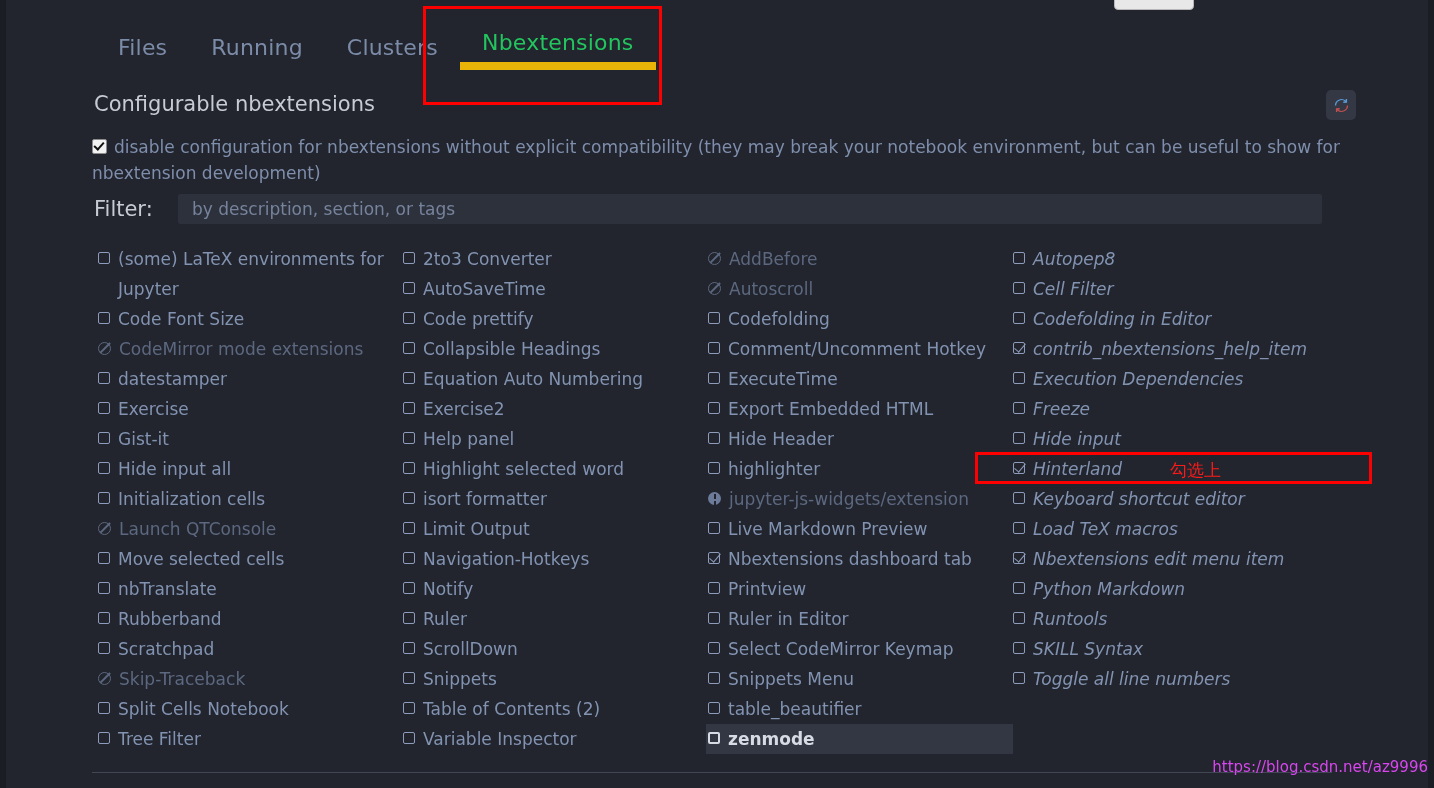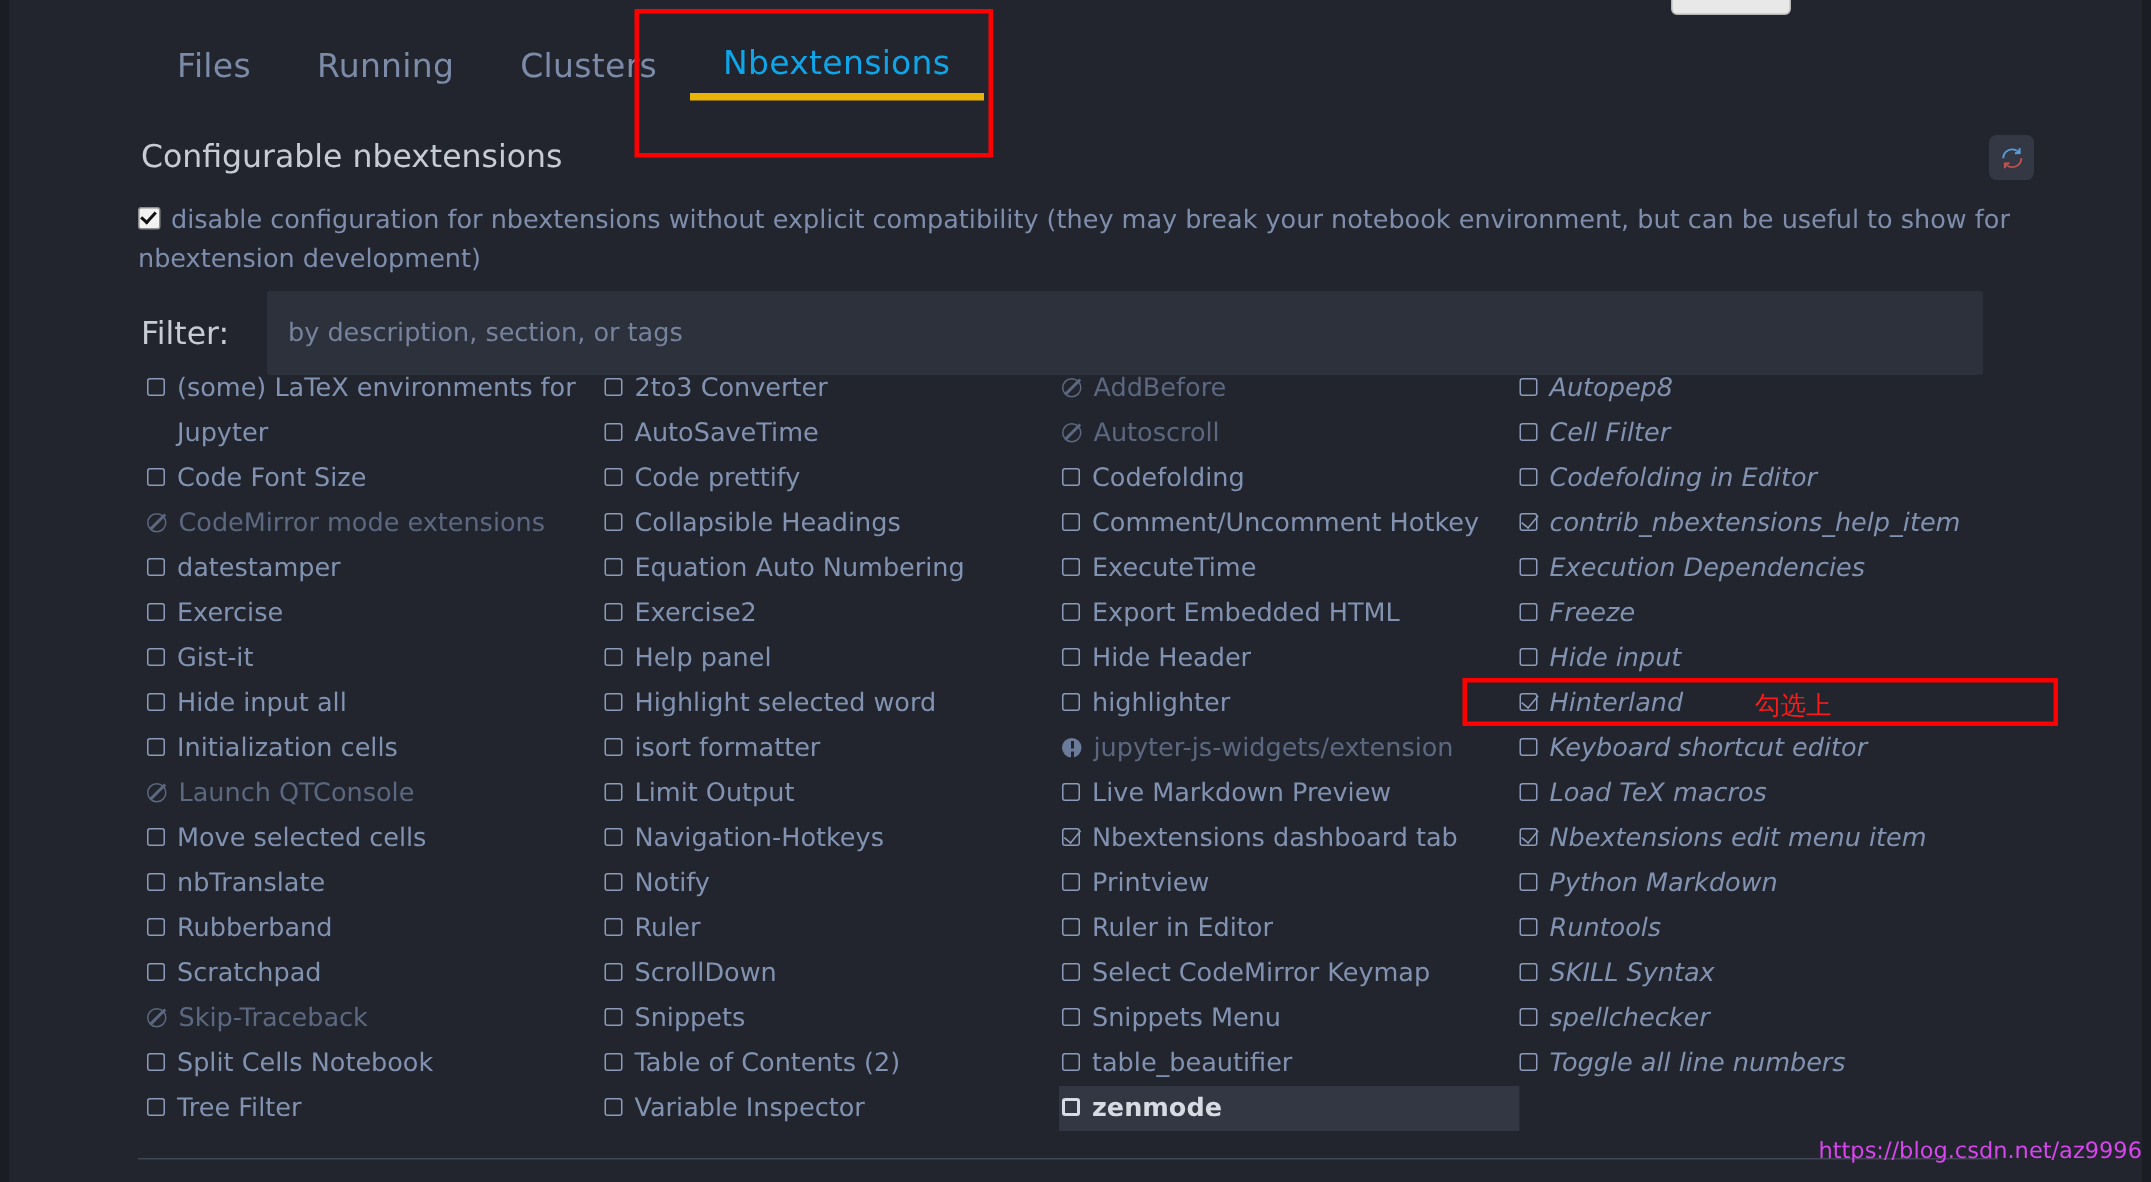--- a/index.html
+++ b/index.html
@@ -52,22 +52,22 @@
   }
   .tab {
     font-size: 22px;
     color: #7b8ba8;
     padding: 0 22px 10px 22px;
     cursor: pointer;
     white-space: nowrap;
     letter-spacing: .2px;
   }
   .tab.active {
-    color: #0ea5e9;
-    border-bottom: 5px solid #eab308;
+    color: #22c55e;
+    border-bottom: 8px solid #eab308;
     padding-bottom: 7px;
   }
 
   
   .anno-box {
     position: absolute;
     border: 3px solid #ff0000;
     pointer-events: none;
     box-sizing: border-box;
   }
@@ -154,21 +154,21 @@
     display: flex;
     align-items: center;
   }
   .filter-label {
     font-size: 21px;
     color: #c7cbd4;
     width: 84px;
   }
   .filter-input {
     flex: 1;
-    height: 56px;
+    height: 30px;
     background: #2d313b;
     border: none;
     outline: none;
     color: #c7cbd4;
     font-size: 17px;
     padding: 0 14px;
     font-family: "DejaVu Sans", "Liberation Sans", sans-serif;
     border-radius: 2px;
   }
   .filter-input::placeholder { color: #76839c; }
@@ -597,24 +597,20 @@
         <div class="ext-item">
           <span class="box unchecked"></span>
           <span class="ext-label">Runtools</span>
         </div>
         <div class="ext-item">
           <span class="box unchecked"></span>
           <span class="ext-label">SKILL Syntax</span>
         </div>
         <div class="ext-item">
           <span class="box unchecked"></span>
-          <span class="ext-label">spellchecker</span>
-        </div>
-        <div class="ext-item">
-          <span class="box unchecked"></span>
           <span class="ext-label">Toggle all line numbers</span>
         </div>
       </div>
     </div>
 
   <div class="anno-box" id="anno-hinterland"></div>
   <div class="anno-text" id="anno-hinterland-label">勾选上</div>
 
   <div class="bottom-divider"></div>
   <div class="watermark">https://blog.csdn.net/az9996</div>

